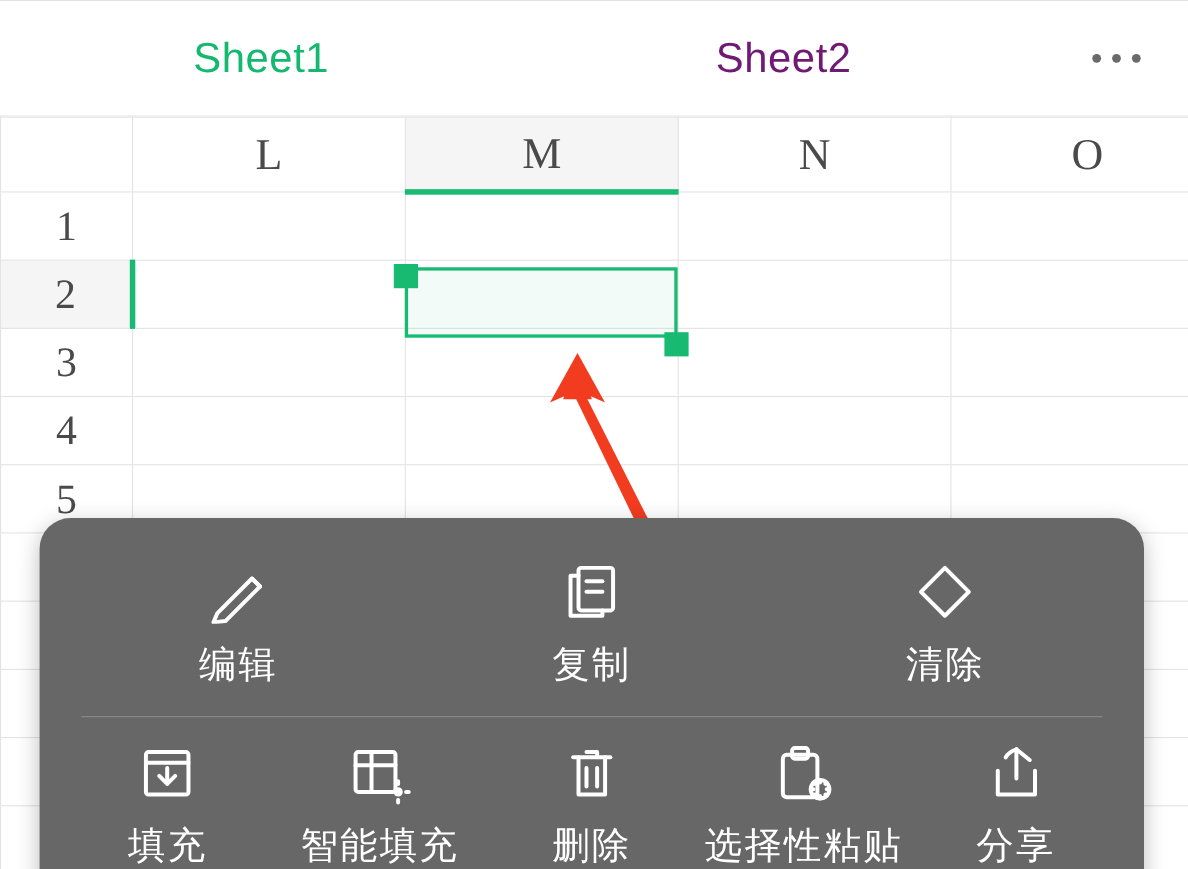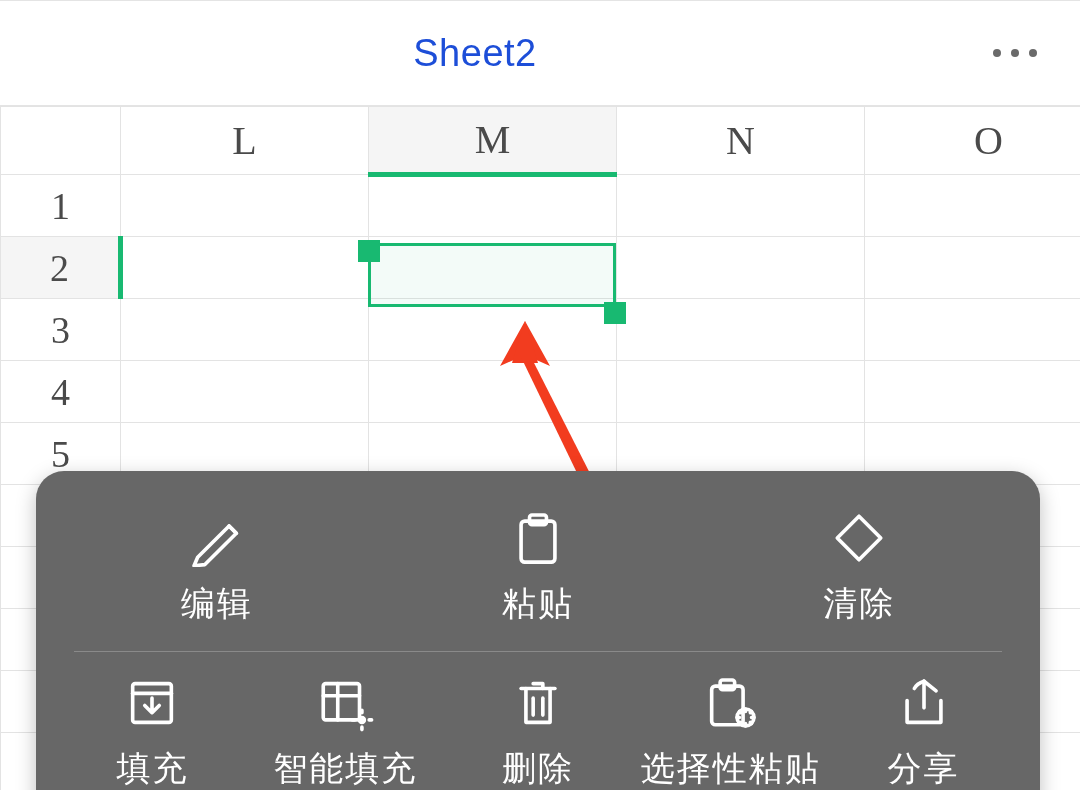--- a/index.html
+++ b/index.html
@@ -19,21 +19,21 @@
     border-top: 1px solid #e4e4e4;
     border-bottom: 1px solid #e4e4e4;
     background: #ffffff;
   }
   .tab {
     flex: 1;
     display: flex;
     align-items: center;
     justify-content: center;
     font-size: 38px;
-    color: #1d4ed8;
+    color: #701a75;
     letter-spacing: 0.5px;
   }
   .tab.active {
     color: #14b86e;
     font-weight: 500;
   }
   .tab-more {
     width: 130px;
     display: flex;
     align-items: center;
@@ -157,20 +157,23 @@
     stroke-width: 3;
     fill: none;
     stroke-linejoin: round;
     stroke-linecap: round;
   }
 </style>
 </head>
 <body>
 
 <div class="tab-strip">
+  <div class="tab active">
+    <span>Sheet1</span>
+  </div>
   <div class="tab">
     <span>Sheet2</span>
   </div>
   <div class="tab-more">
     <span class="dot"></span>
     <span class="dot"></span>
     <span class="dot"></span>
   </div>
 </div>
 
@@ -272,24 +275,26 @@
     <div class="ctx-row first">
       <div class="ctx-item">
         <svg viewBox="0 0 48 48">
             <path d="M8 40 L34 14 L40 20 L14 46 L5 47 L8 40 Z"></path>
             <path d="M34 14 L40 20"></path>
           </svg>
         <span class="lbl">编辑</span>
       </div>
       <div class="ctx-item">
         <svg viewBox="0 0 48 48">
-            <rect x="10" y="10" width="28" height="34" rx="3"></rect>
-            <rect x="17" y="5" width="14" height="8" rx="2"></rect>
-          </svg>
-        <span class="lbl">粘贴</span>
+            <rect x="14" y="6" width="26" height="32" rx="2"></rect>
+            <path d="M14 12 H8 V42 H32 V38"></path>
+            <line x1="20" y1="16" x2="32" y2="16"></line>
+            <line x1="20" y1="24" x2="32" y2="24"></line>
+          </svg>
+        <span class="lbl">复制</span>
       </div>
       <div class="ctx-item">
         <svg viewBox="0 0 48 48">
             <path d="M24 6 L42 24 L24 42 L6 24 Z"></path>
           </svg>
         <span class="lbl">清除</span>
       </div>
     </div>
     <div class="ctx-sep"></div>
     <div class="ctx-row second">

